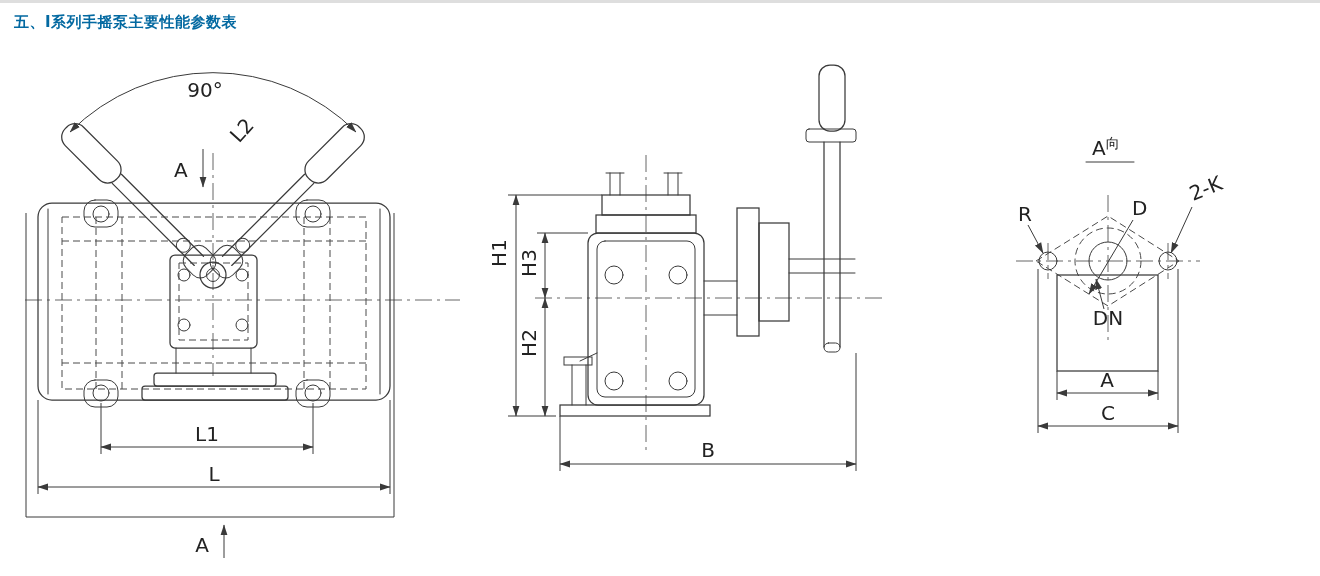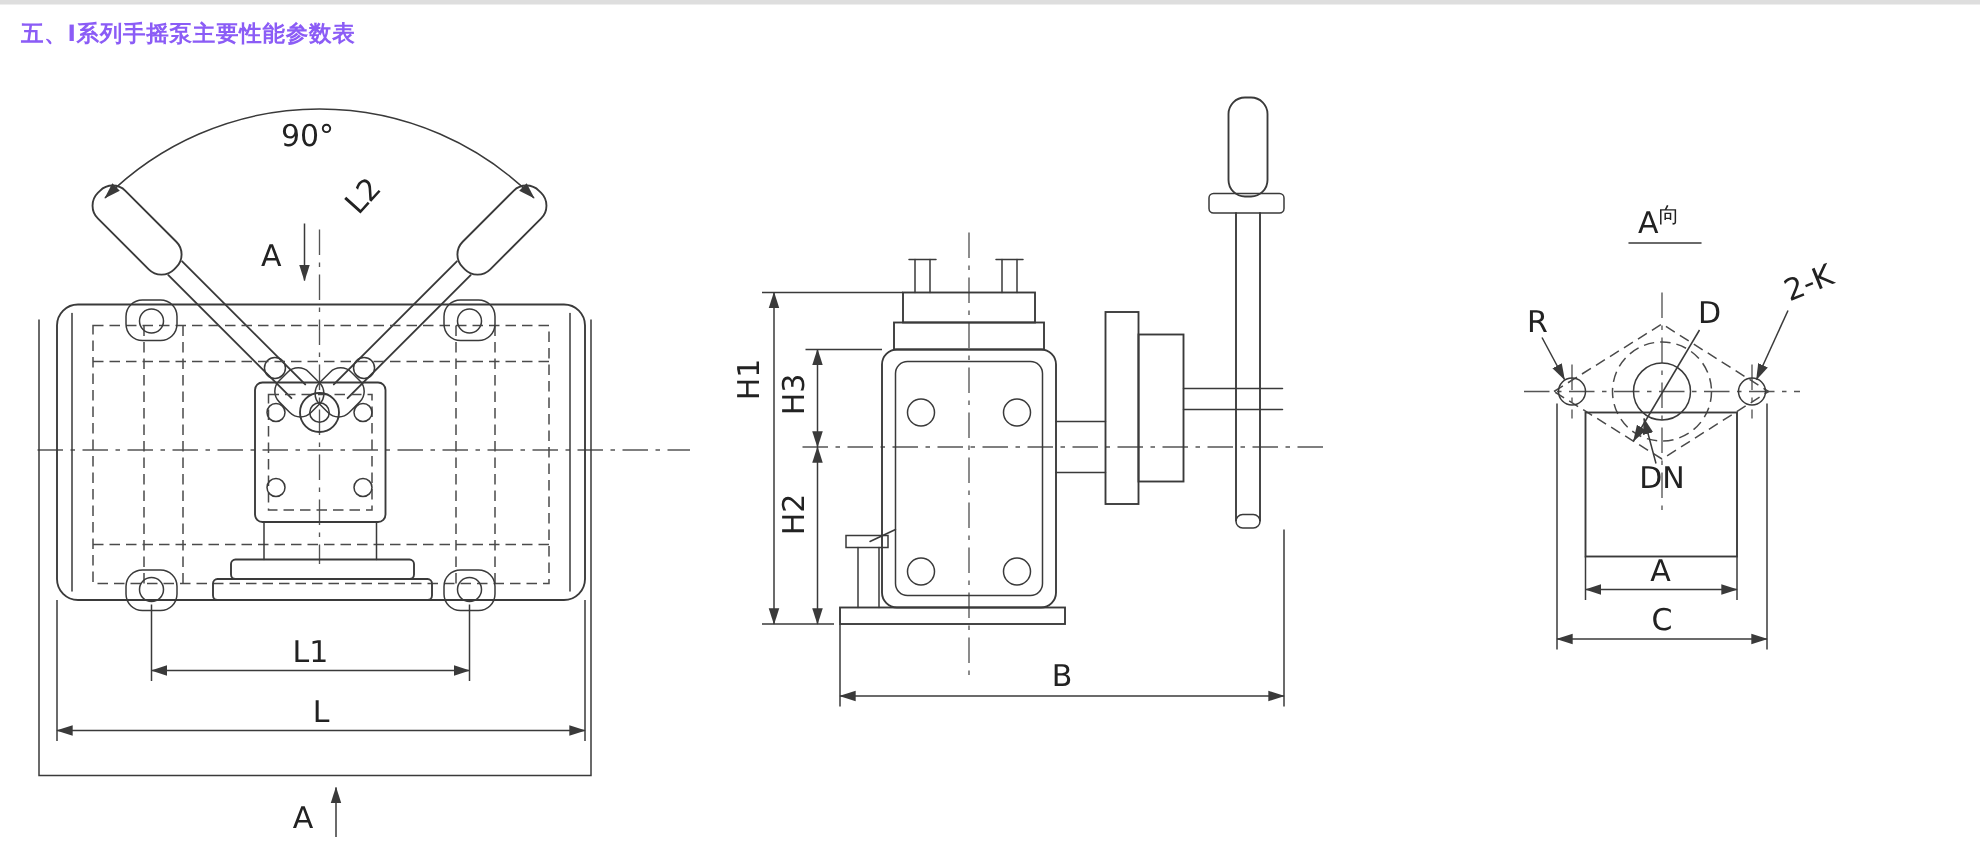--- a/index.html
+++ b/index.html
@@ -1,18 +1,18 @@
 <!DOCTYPE html>
 <html><head>
 <meta charset="utf-8">
 <style>
   html,body{margin:0;padding:0;background:#fff;}
   .page{position:relative;width:1320px;height:576px;background:#fff;border-top:3px solid #dedede;
         font-family:"DejaVu Sans","Liberation Sans",sans-serif;overflow:hidden;}
-  .title{position:absolute;left:14px;top:10px;font-size:15px;font-weight:600;color:#8b5cf6;letter-spacing:.5px;}
+  .title{position:absolute;left:14px;top:10px;font-size:15px;font-weight:600;color:#0369a1;letter-spacing:.5px;}
   svg{position:absolute;left:0;top:0;}
   .s{stroke:#3a3a3a;stroke-width:1.25;fill:none;stroke-linecap:round;}
   .thin{stroke-width:1;}
   .dash{stroke:#4a4a4a;stroke-width:1;fill:none;stroke-dasharray:7 4;}
   .cl{stroke:#555;stroke-width:.9;fill:none;stroke-dasharray:17 5 3 5;}
   .dim{stroke:#3a3a3a;stroke-width:1;fill:none;}
   .dim2{marker-start:url(#arr);marker-end:url(#arr);}
   .dime{marker-end:url(#arr);}
   .lbl{font-family:"DejaVu Sans","Liberation Sans",sans-serif;font-size:20px;fill:#222;}
   .mid{text-anchor:middle;}

